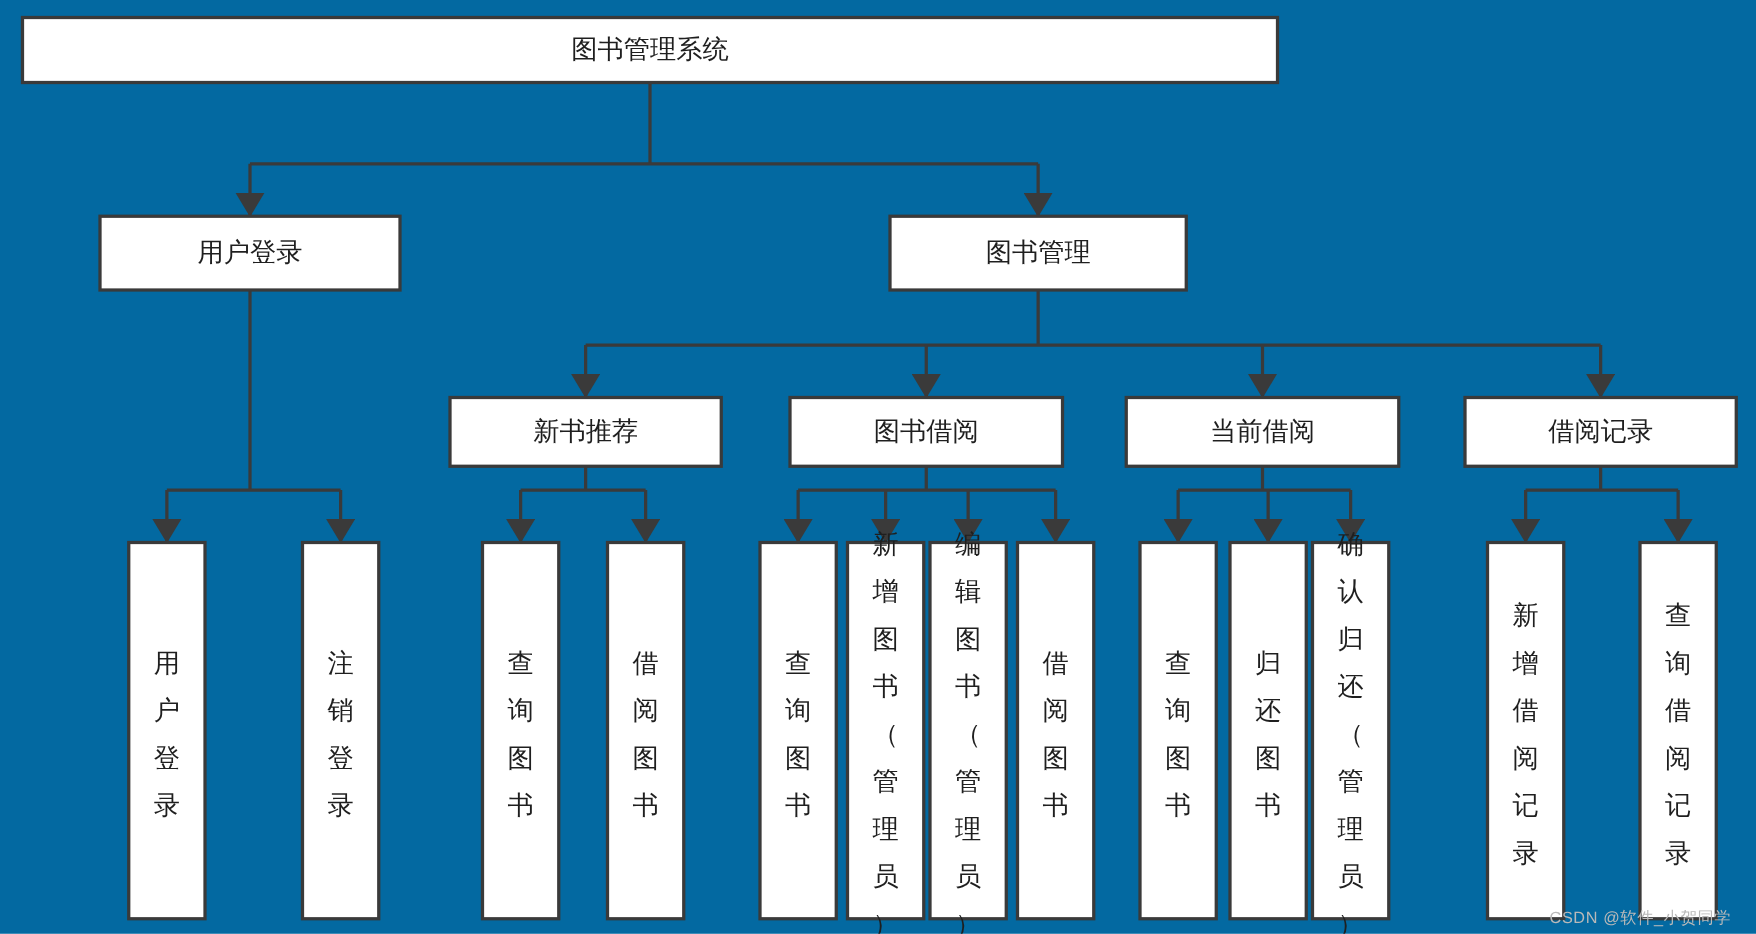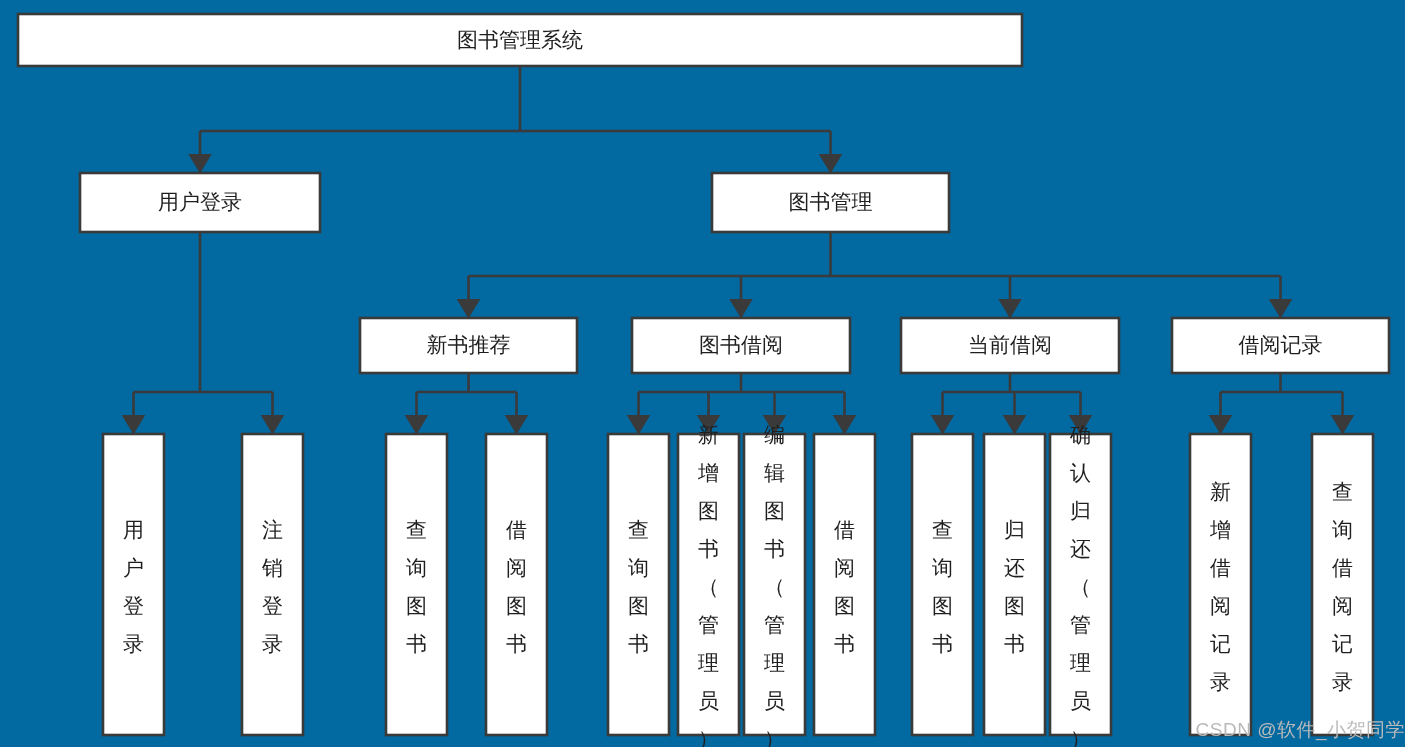--- a/index.html
+++ b/index.html
@@ -46,24 +46,24 @@
     dominant-baseline: middle;
   }
   .node-label-vertical {
     fill: #1f1f1f;
     font-family: "Liberation Sans", "DejaVu Sans", sans-serif;
     font-size: 21px;
     text-anchor: middle;
   }
   .watermark {
     position: absolute;
-    right: 0;
+    right: 20px;
     bottom: 4px;
     font-family: "Liberation Sans", "DejaVu Sans", sans-serif;
-    font-size: 19px;
+    font-size: 13px;
     color: #b9b9b9;
     letter-spacing: 0.5px;
     white-space: nowrap;
     pointer-events: none;
     margin-top: 37px;
   }
 </style>
 </head>
 <body>
 

